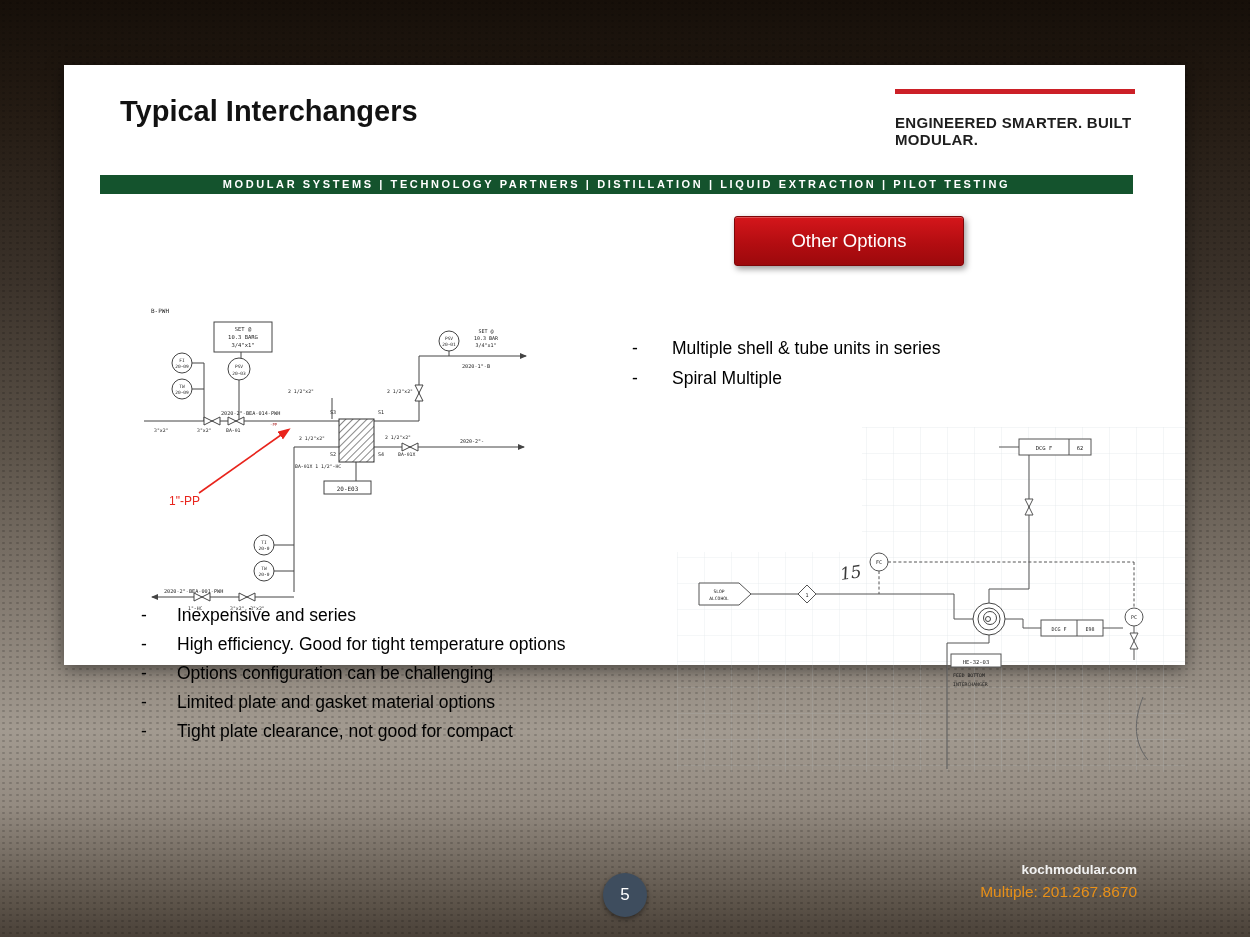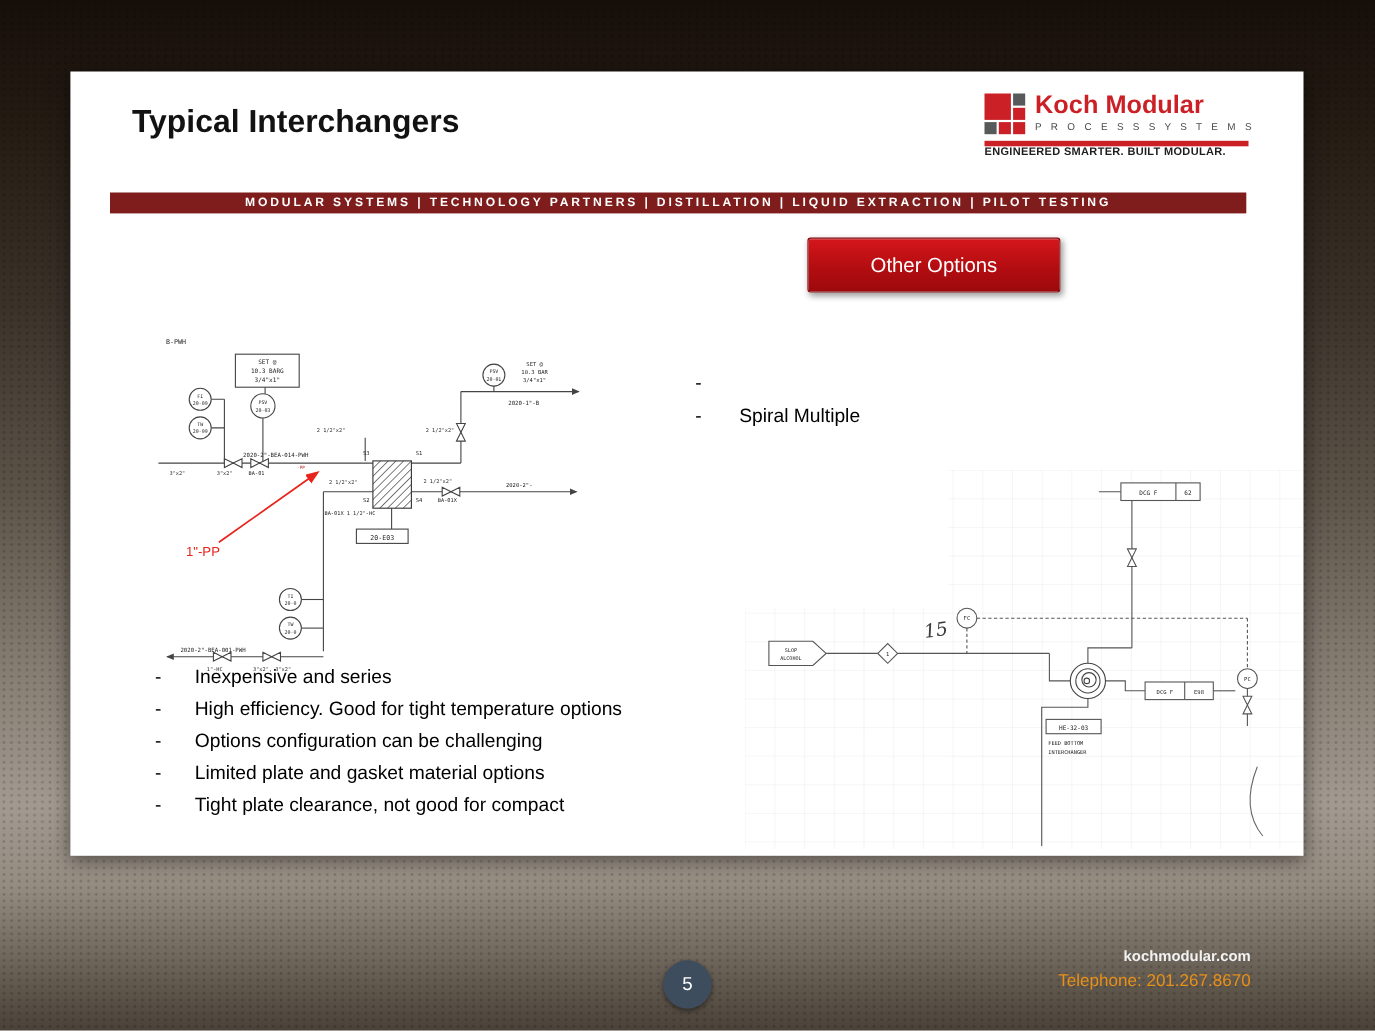--- a/index.html
+++ b/index.html
@@ -2,33 +2,33 @@
 <html><head>
 <meta charset="utf-8">
 <style>
   * { margin:0; padding:0; box-sizing:border-box; }
   html,body { width:1250px; height:937px; font-family:"Liberation Sans",sans-serif; }
   .canvas { position:relative; width:1250px; height:937px; overflow:hidden;
     background: linear-gradient(180deg,#160f09 0%,#241b13 12%,#3b322a 30%,#5c5349 48%,#837a70 64%,#a29a90 78%,#948b81 86%,#5e554b 96%,#4a4138 100%); }
   .canvas::before { content:""; position:absolute; inset:0;
     background-image: radial-gradient(rgba(0,0,0,0.6) 1px, rgba(0,0,0,0) 1.7px);
     background-size: 7px 6px; opacity:.28; pointer-events:none; }
-  .slide { position:absolute; left:64px; top:65px; width:1121px; height:713px;
+  .slide { position:absolute; left:64px; top:65px; width:1121px; height:600px;
     background:#ffffff; box-shadow:0 4px 16px rgba(0,0,0,.5); }
   .title { position:absolute; left:56px; top:30px; font-size:29px; font-weight:bold; color:#121212; }
   .logo { position:absolute; right:50px; top:18px; width:240px; }
   .logo-top { display:flex; align-items:flex-start; gap:9px; }
   .logo-mark { display:grid; grid-template-columns:repeat(3,11px); grid-auto-rows:11px; gap:2px; padding-top:2px; }
   .logo-mark .big { grid-column:1/3; grid-row:1/3; width:24px; height:24px; }
   .sq-red { background:#cc2027; } .sq-dark { background:#58595b; }
   .logo-name { color:#cc2027; font-size:23px; font-weight:bold; line-height:1.05; white-space:nowrap; }
   .logo-sub { color:#4a4a4a; font-size:9px; letter-spacing:3px; margin-top:3px; white-space:nowrap; }
   .logo-bar { height:5px; background:#cc2027; margin-top:6px; }
-  .logo-tagline { font-size:10px; font-weight:bold; color:#1e1e1e; margin-top:0; letter-spacing:.3px; }
-  .banner { position:absolute; left:36px; top:110px; width:1033px; height:19px; background:#7f1d1d;
+  .logo-tagline { font-size:15px; font-weight:bold; color:#1e1e1e; margin-top:20px; letter-spacing:.3px; }
+  .banner { position:absolute; left:36px; top:110px; width:1033px; height:19px; background:#14532d;
     color:#fff; font-size:11px; font-weight:bold; letter-spacing:2.6px; text-align:center;
     line-height:19px; white-space:nowrap; overflow:hidden; }
   .btn { position:absolute; width:230px; height:50px; display:flex; align-items:center; justify-content:center;
     color:#fff; font-size:18.5px; border:1px solid #7e0608; border-radius:3px; cursor:pointer;
     background:linear-gradient(180deg,#d5161b 0%,#b30d11 55%,#9c090c 100%);
     box-shadow:2px 3px 6px rgba(0,0,0,.4), inset 0 1px 0 rgba(255,255,255,.25); }
   .btn-plate { left:148px; top:139px; }
   .btn-other { left:670px; top:151px; }
   .bullets { position:absolute; color:#000; }
   .bullets-right { left:568px; top:268px; font-size:17.5px; line-height:30px; }
@@ -52,45 +52,32 @@
 </style>
 </head>
 <body>
 
 <div class="canvas">
   <div class="slide">
 
     <div class="title">Typical Interchangers</div>
 
     <div class="logo">
-      <div class="logo-top">
-        <div class="logo-mark">
-          <span class="sq-red big"></span>
-            <span class="sq-dark"></span>
-          <span class="sq-red"></span>
-          <span class="sq-dark"></span>
-            <span class="sq-red"></span>
-            <span class="sq-red"></span>
-        </div>
-        <div>
-          <div class="logo-name">Koch Modular</div>
-          <div class="logo-sub">P R O C E S S   S Y S T E M S</div>
-        </div>
-      </div>
       <div class="logo-bar"></div>
       <div class="logo-tagline">ENGINEERED SMARTER. BUILT MODULAR.</div>
     </div>
 
     <div class="banner">MODULAR SYSTEMS | TECHNOLOGY PARTNERS | DISTILLATION | LIQUID EXTRACTION | PILOT TESTING</div>
 
     <div class="btn btn-other">Other Options</div>
 
     <div class="bullets bullets-right">
       <div class="bullet">
         <span class="dash">-</span>
+        <span class="btext">Multiple shell &amp; tube units in series</span>
       </div>
       <div class="bullet">
         <span class="dash">-</span>
         <span class="btext">Spiral Multiple</span>
       </div>
     </div>
 
     <svg class="pid pid-left" viewBox="0 0 392 322">
       <defs>
         <marker id="arr" markerWidth="8" markerHeight="8" refX="6" refY="3" orient="auto">
@@ -275,14 +262,14 @@
         <span class="btext">Tight plate clearance, not good for compact</span>
       </div>
     </div>
 
   </div>
 
   <div class="page-badge">
     <span>5</span>
   </div>
   <div class="website">kochmodular.com</div>
-  <div class="telephone">Telephone: 201.267.8670</div>
+  <div class="telephone">Multiple: 201.267.8670</div>
 </div>
 
 </body></html>

